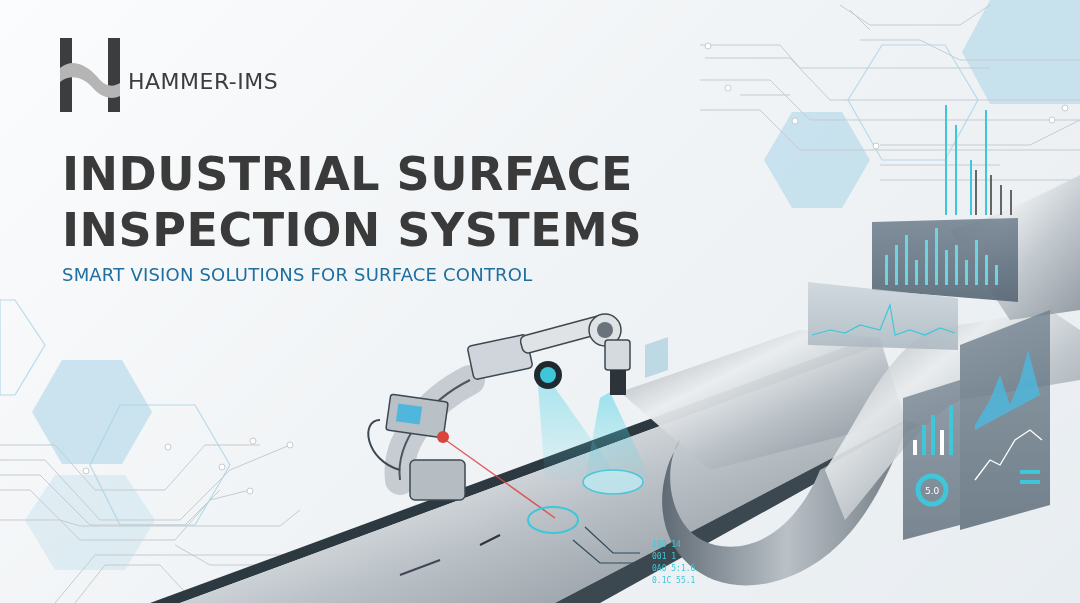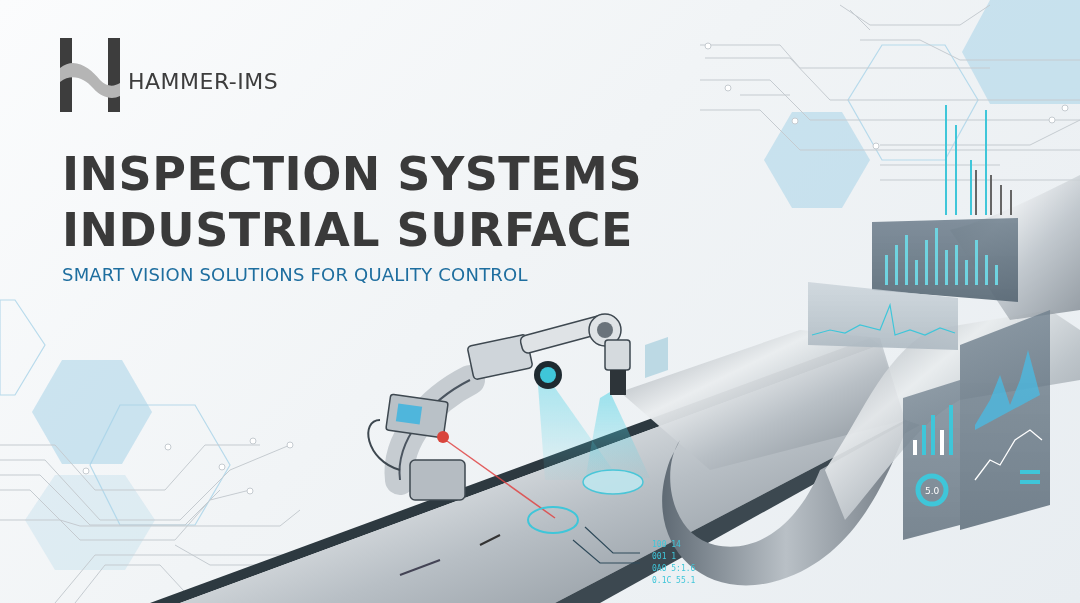--- a/index.html
+++ b/index.html
@@ -205,17 +205,17 @@
     <svg width="62" height="74" viewBox="0 0 62 74">
       <rect x="0" y="0" width="12" height="74" fill="#3d3d3d"></rect>
       <rect x="48" y="0" width="12" height="74" fill="#3d3d3d"></rect>
       <path d="M0,30 C15,18 30,30 40,42 C48,50 55,48 60,45 L60,58 C52,62 42,60 33,50 C24,40 12,35 0,44 Z" fill="#b5b5b5"></path>
     </svg>
   </div>
   <div class="logo-text">HAMMER-IMS</div>
 </div>
 
 <h1 class="headline">
+  <span>INDUSTRIAL SURFACE</span>
   <span>INSPECTION SYSTEMS</span>
-  <span>INDUSTRIAL SURFACE</span>
 </h1>
 
-<div class="subhead">SMART VISION SOLUTIONS FOR QUALITY CONTROL</div>
+<div class="subhead">SMART VISION SOLUTIONS FOR SURFACE CONTROL</div>
 
 </body></html>

